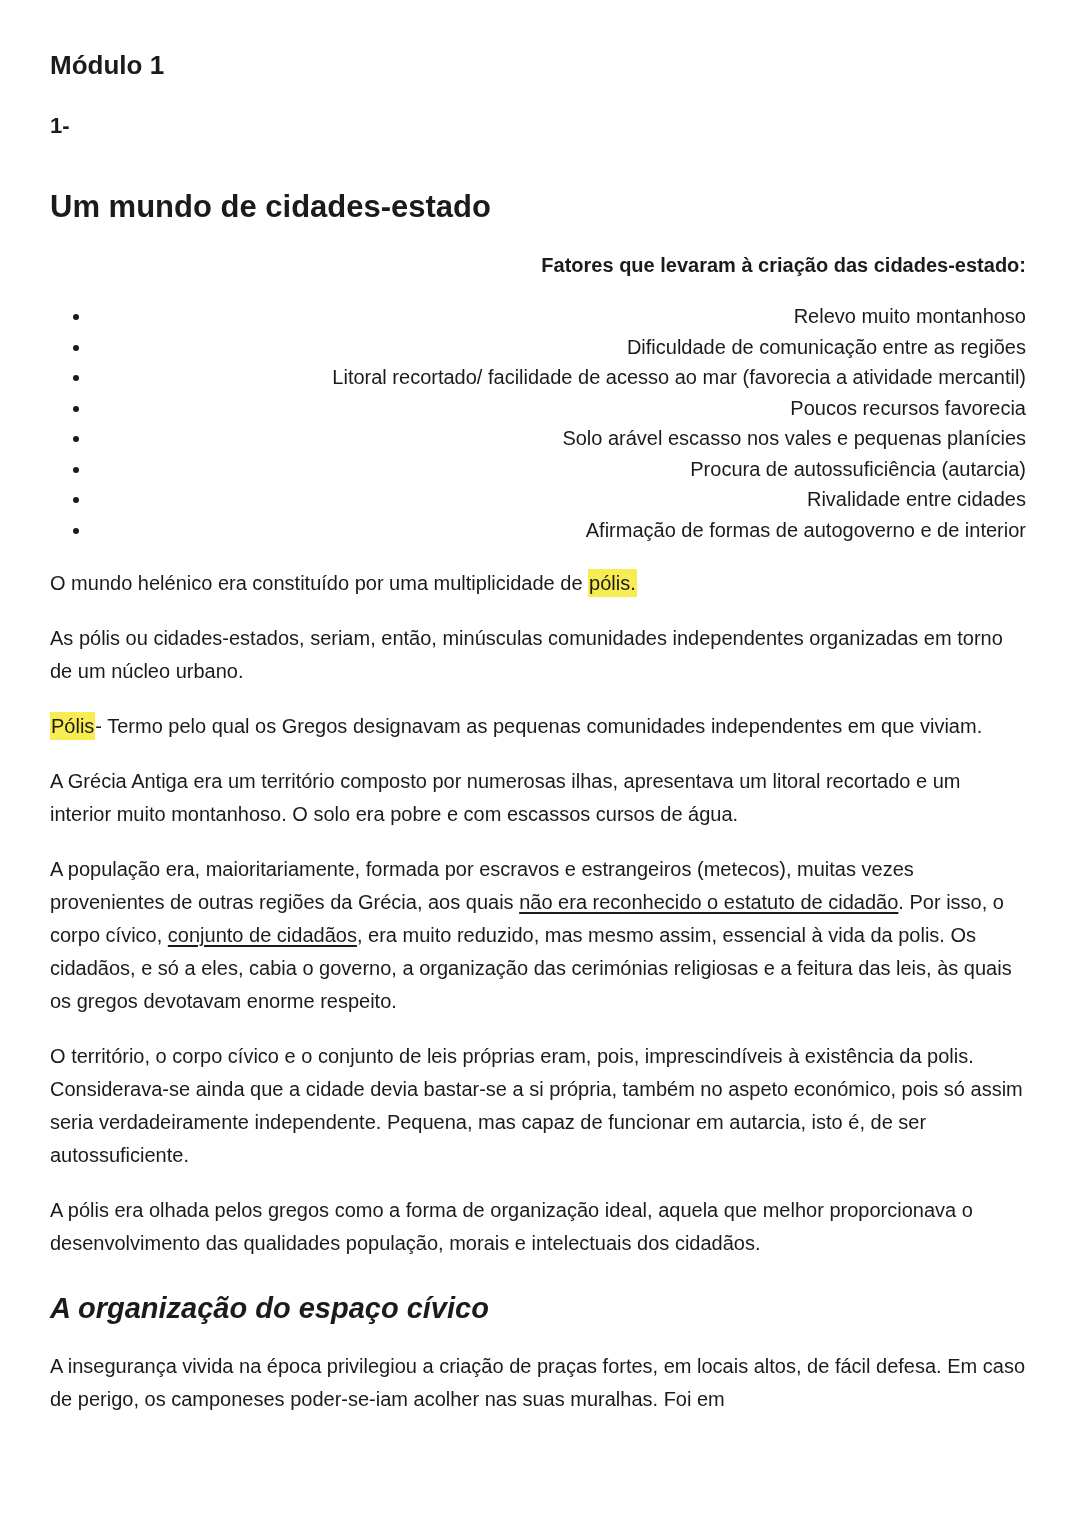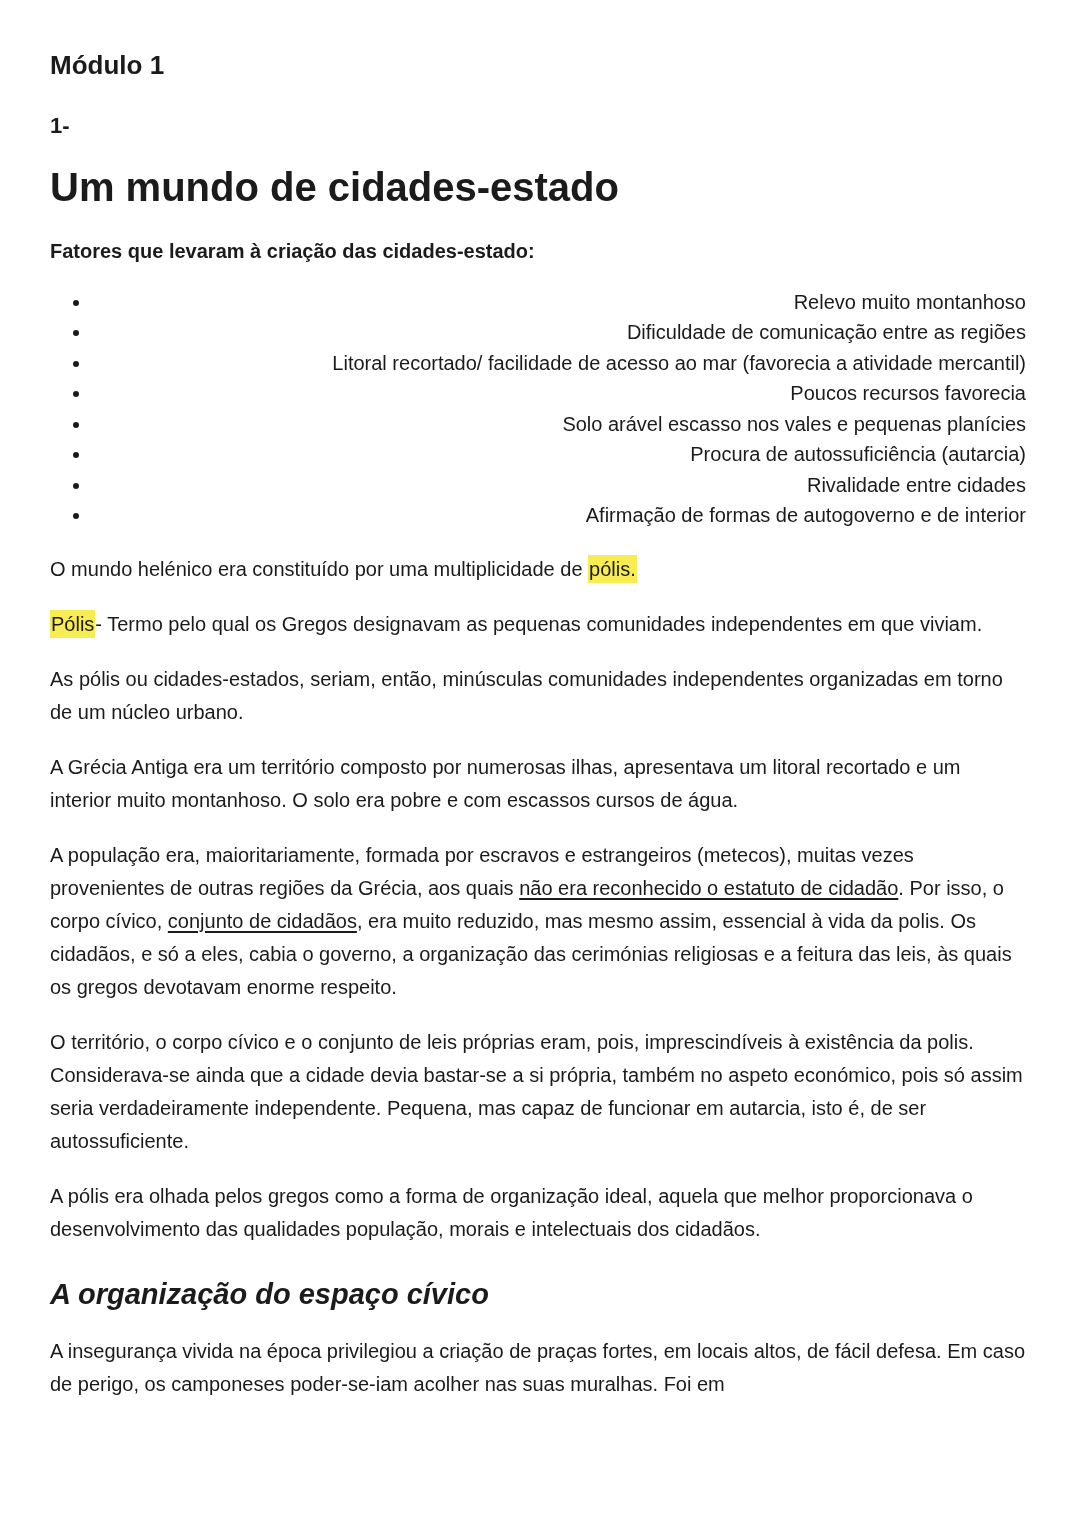--- a/index.html
+++ b/index.html
@@ -11,22 +11,22 @@
   html,body{ background:var(--background); }
   body{
     width:1080px; height:1526px; overflow:hidden;
     font-family:"Liberation Sans","DejaVu Sans",sans-serif;
     color:var(--text);
   }
   .page{ padding:50px 52px 0 50px; width:1078px; }
 
   h1.module-title{ font-size:26px; font-weight:700; line-height:1.2; }
   p.section-number{ font-size:22px; font-weight:700; margin-top:32px; line-height:1.2; }
-  h2.main-heading{ font-size:40px; font-weight:700; margin-top:22px; line-height:1.25; }
-  p.subheading{ font-size:20px; font-weight:700; margin-top:26px; line-height:1.35; }
+  h2.main-heading{ font-size:31px; font-weight:700; margin-top:48px; line-height:1.25; }
+  p.subheading{ font-size:20px; font-weight:700; margin-top:26px; line-height:1.35;text-align:right; }
 
   ul.factors{ margin-top:22px; padding-left:42px; list-style:disc outside; }
   ul.factors li{ font-size:20px; line-height:30.5px; padding-left:2px;text-align:right; }
 
   p.para{ font-size:20px; line-height:33px; margin-top:22px; max-width:982px; }
   p.para.first{ }
 
   h3.section-heading{ font-size:29px; font-weight:700; margin-top:30px; line-height:1.3;font-style:italic; }
 
   .b{ font-weight:400; }
@@ -52,23 +52,23 @@
     <li>Litoral recortado/ facilidade de acesso ao mar (favorecia a atividade mercantil)</li>
     <li>Poucos recursos favorecia</li>
     <li>Solo arável escasso nos vales e pequenas planícies</li>
     <li>Procura de autossuficiência (autarcia)</li>
     <li>Rivalidade entre cidades</li>
     <li>Afirmação de formas de autogoverno e de interior</li>
   </ul>
 
   <p class="para first"><span>O mundo helénico era constituído por uma multiplicidade de </span><span class="hl">pólis.</span></p>
 
+  <p class="para"><span>As pólis ou cidades-estados, seriam, então, minúsculas comunidades independentes organizadas em torno de um núcleo urbano.</span></p>
+
   <p class="para"><span class="hl">Pólis</span><span>- Termo pelo qual os Gregos designavam as pequenas comunidades independentes em que viviam.</span></p>
-
-  <p class="para"><span>As pólis ou cidades-estados, seriam, então, minúsculas comunidades independentes organizadas em torno de um núcleo urbano.</span></p>
 
   <p class="para"><span>A Grécia Antiga era um território composto por numerosas ilhas, apresentava um litoral recortado e um interior muito montanhoso. O solo era pobre e com escassos cursos de água.</span></p>
 
   <p class="para"><span>A população era, maioritariamente, formada por </span><span class="b">escravos</span><span> e </span><span class="b">estrangeiros</span><span> (</span><span class="b">metecos</span><span>), muitas vezes provenientes de outras regiões da Grécia, aos quais </span><span class="u">não era reconhecido o estatuto de cidadão</span><span>. Por isso, o </span><span class="b">corpo cívico</span><span>, </span><span class="u">conjunto de cidadãos</span><span>, era muito </span><span class="b">reduzido</span><span>, mas mesmo assim, essencial à vida da polis. Os cidadãos, e só a eles, cabia o governo, a organização das cerimónias religiosas e a feitura das leis, às quais os gregos devotavam enorme respeito.</span></p>
 
   <p class="para"><span>O </span><span class="b">território</span><span>, o </span><span class="b">corpo cívico</span><span> e o </span><span class="b">conjunto de leis próprias</span><span> eram, pois, imprescindíveis à existência da polis. Considerava-se ainda que a cidade devia bastar-se a si própria, também no aspeto </span><span class="b">económico</span><span>, pois só assim seria verdadeiramente independente. Pequena, mas capaz de funcionar em </span><span class="b">autarcia</span><span>, isto é, de ser </span><span class="b">autossuficiente.</span></p>
 
   <p class="para"><span>A pólis era olhada pelos gregos como a forma de organização ideal, aquela que melhor proporcionava o desenvolvimento das qualidades </span><span class="b">população</span><span>, </span><span class="b">morais</span><span> e </span><span class="b">intelectuais</span><span> dos cidadãos.</span></p>
 
   <h3 class="section-heading">A organização do espaço cívico</h3>

